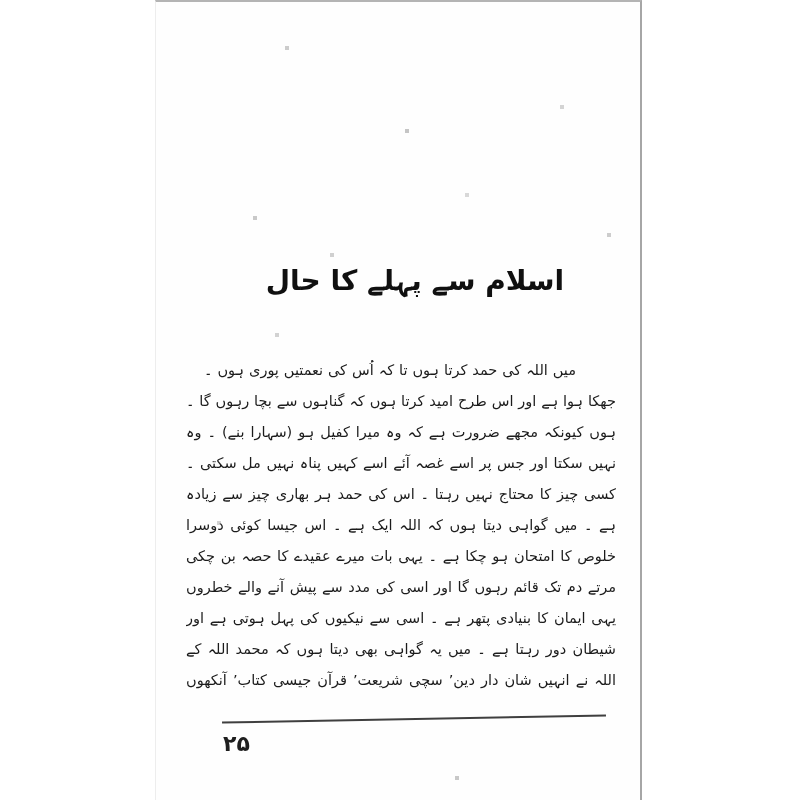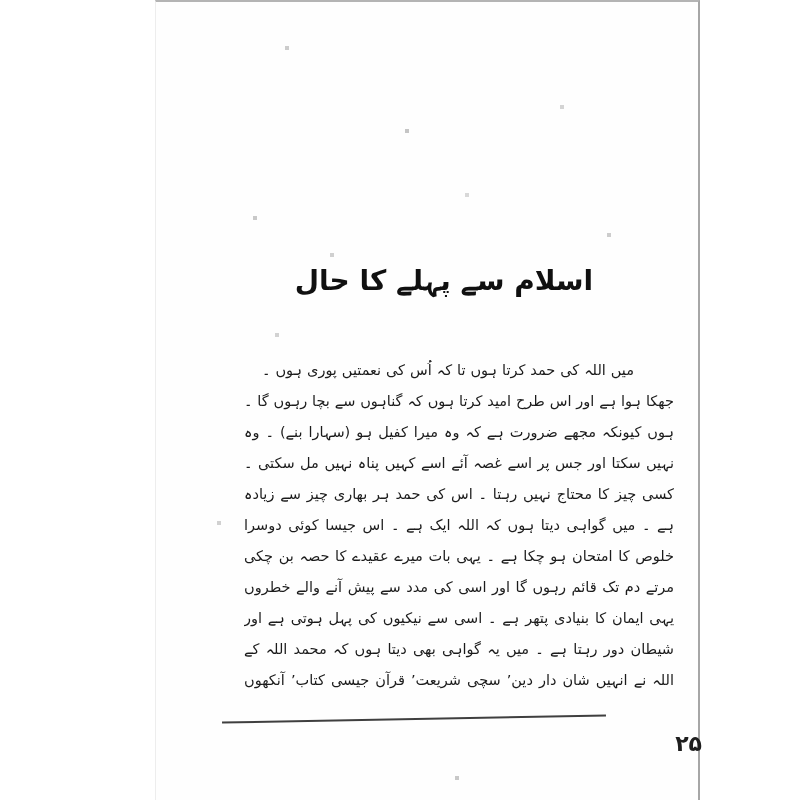--- a/index.html
+++ b/index.html
@@ -15,21 +15,21 @@
     position: relative;
     width: 800px;
     height: 800px;
     background: #ffffff;
   }
   
   .page {
     position: absolute;
     left: 155px;
     top: 0;
-    width: 545px;
+    width: 487px;
     height: 800px;
     background: #fefefe;
     border-top: 2px solid #b4b4b4;
     border-right: 2px solid #a6a6a6;
     border-left: 1px solid #ededed;
     box-sizing: border-box;
   }
   
   .speckles {
     position: absolute;
@@ -89,25 +89,25 @@
     top: 716px;
     left: 66px;
     width: 384px;
     height: 2px;
     background: #3f3f3f;
     transform: rotate(-1.05deg);
   }
   .page-number {
     position: absolute;
     top: 729px;
-    left: 4px;
+    left: 13px;
     width: 100%;
     padding-left: 54px;
     box-sizing: border-box;
-    text-align: right;
+    text-align: left;
     direction: rtl;
     font-size: 22px;
     font-weight: 700;
     color: #1e1e1e;
     letter-spacing: 2px;
   }
 </style>
 </head>
 <body>
 

